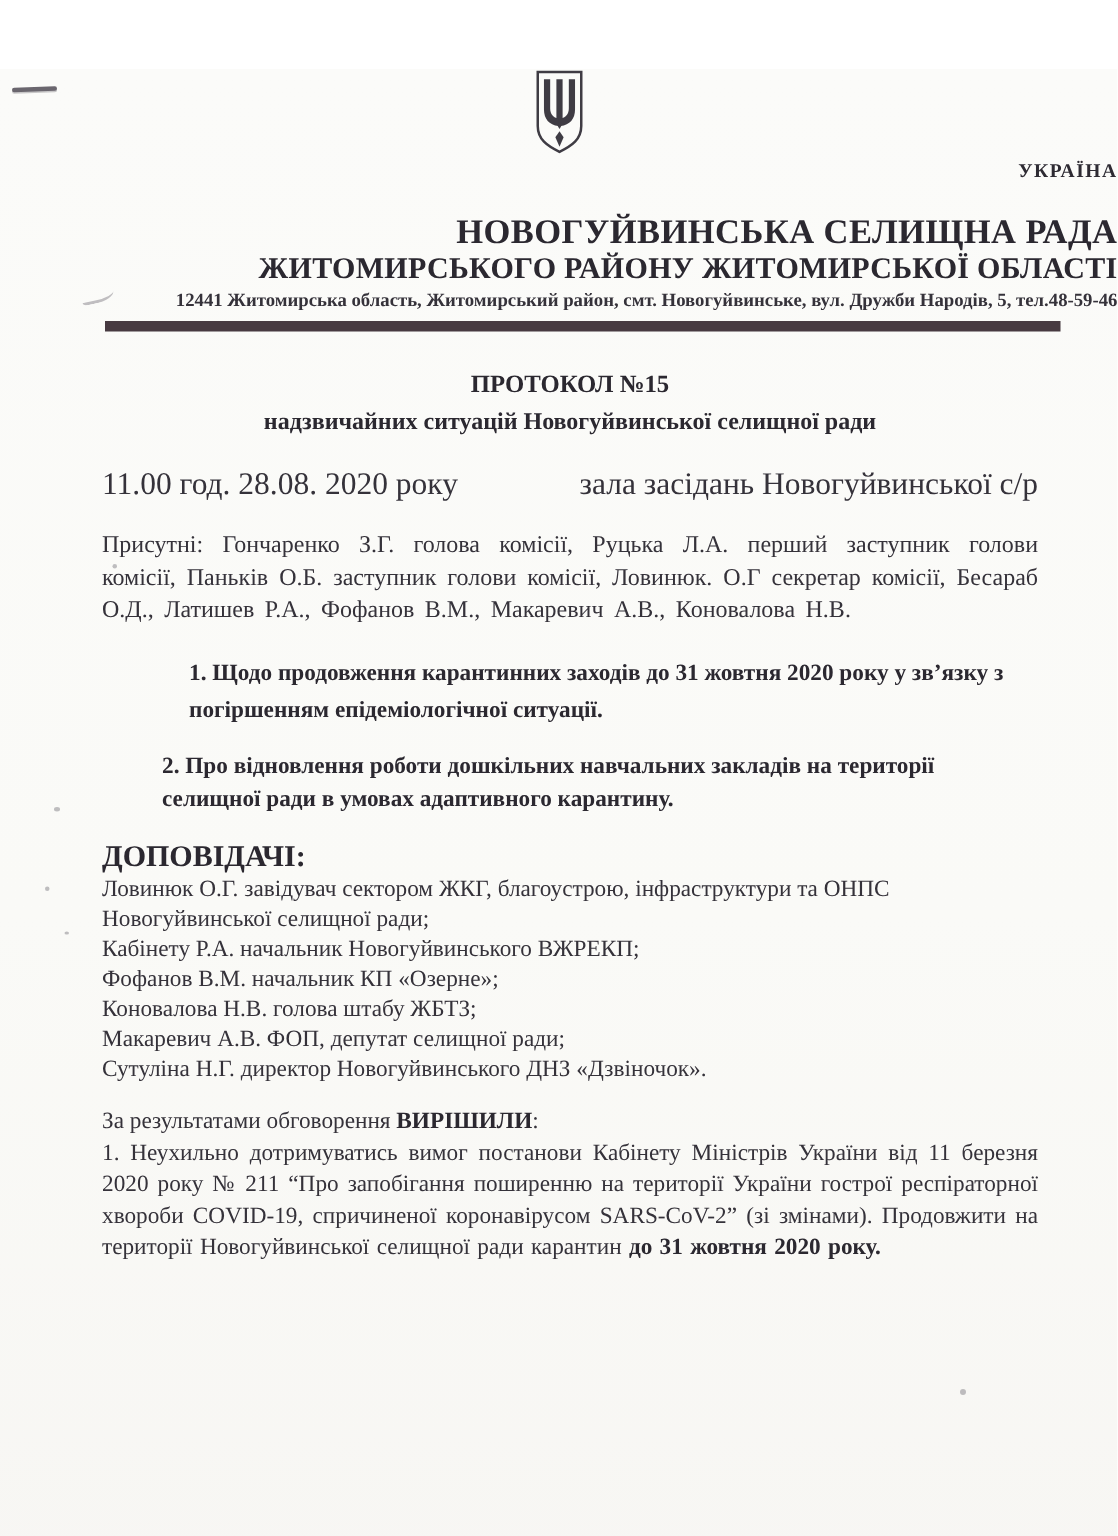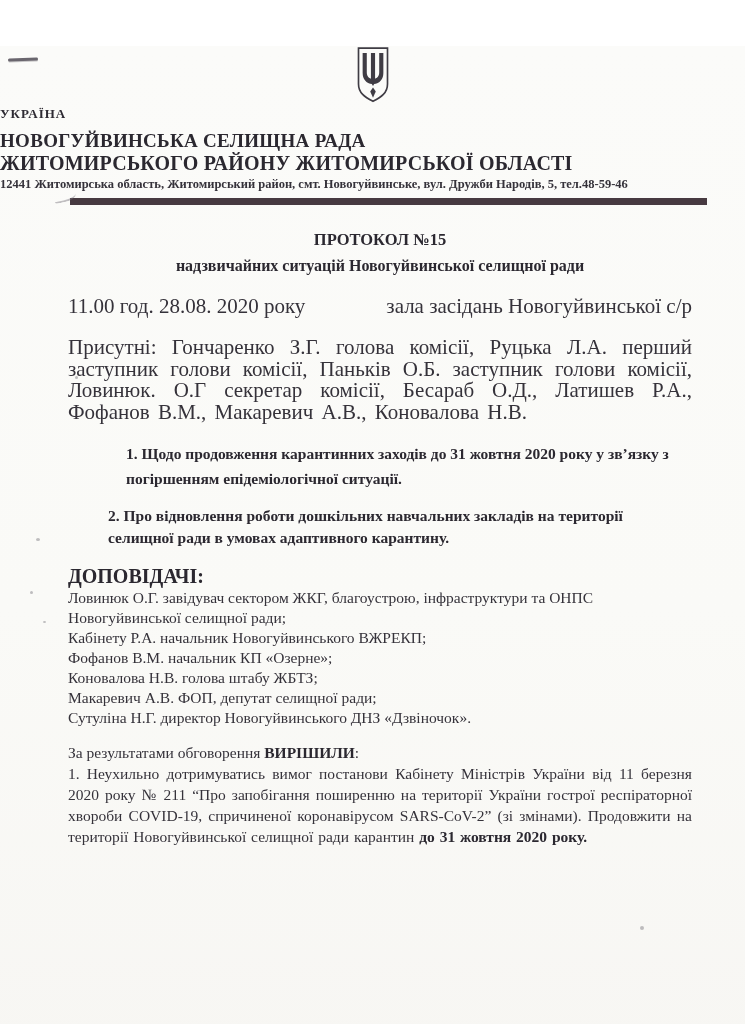--- a/index.html
+++ b/index.html
@@ -10,36 +10,36 @@
     background:#ffffff;
   }
   .page {
     position:relative;
     width:745px; height:1024px;
     background:linear-gradient(180deg,#fbfbf9 0%,#fafaf7 55%,#f7f6f3 100%);
   }
   .content { padding:0 53px 0 68px; }
 
   
-  .header { text-align:left; }
+  .header { text-align:right; }
   .emblem { display:block; margin:46px auto 2px auto; width:46px; height:58px; }
   .country   { font-size:13px;  font-weight:bold; letter-spacing:1px; color:#2e2b33; }
-  .council   { font-size:19px;  font-weight:bold; margin-top:8px; letter-spacing:.3px; color:#2b2830; }
+  .council   { font-size:23px;  font-weight:bold; margin-top:20px; letter-spacing:.3px; color:#2b2830; }
   .district  { font-size:20px;  font-weight:bold; letter-spacing:.2px; color:#2b2830; }
   .address   { font-size:12.5px; font-weight:bold; margin-top:2px; color:#35323a; }
   .rule { height:7px; background:#473a41; margin-top:6px; margin-left:70px; width:637px; }
 
   
   .protocol-title    { text-align:center; margin-top:25px; font-size:16.5px; font-weight:bold; color:#2b2830; }
   .protocol-subtitle { text-align:center; margin-top:3px; font-size:16px; font-weight:bold; line-height:25px; color:#2b2830; }
 
   .meta-row { display:flex; justify-content:space-between; margin-top:18px; font-size:21px; line-height:21px; }
 
   .attendees {
-    margin-top:20px; font-size:21px; line-height:21.5px;
+    margin-top:20px; font-size:16px; line-height:21.5px;
     text-align:justify; word-spacing:3px;
   }
 
   .agenda-heading { text-align:center; margin-top:14px; font-size:16.5px; font-weight:bold; color:#2b2830; }
   .agenda-item {
     font-weight:bold; font-size:15.5px; color:#2b2830;
   }
   .agenda-item.first  { margin:18px 0 0 58px; max-width:552px; line-height:25px; }
   .agenda-item.second { margin:14px 0 0 40px; max-width:532px; line-height:22px; }
 

